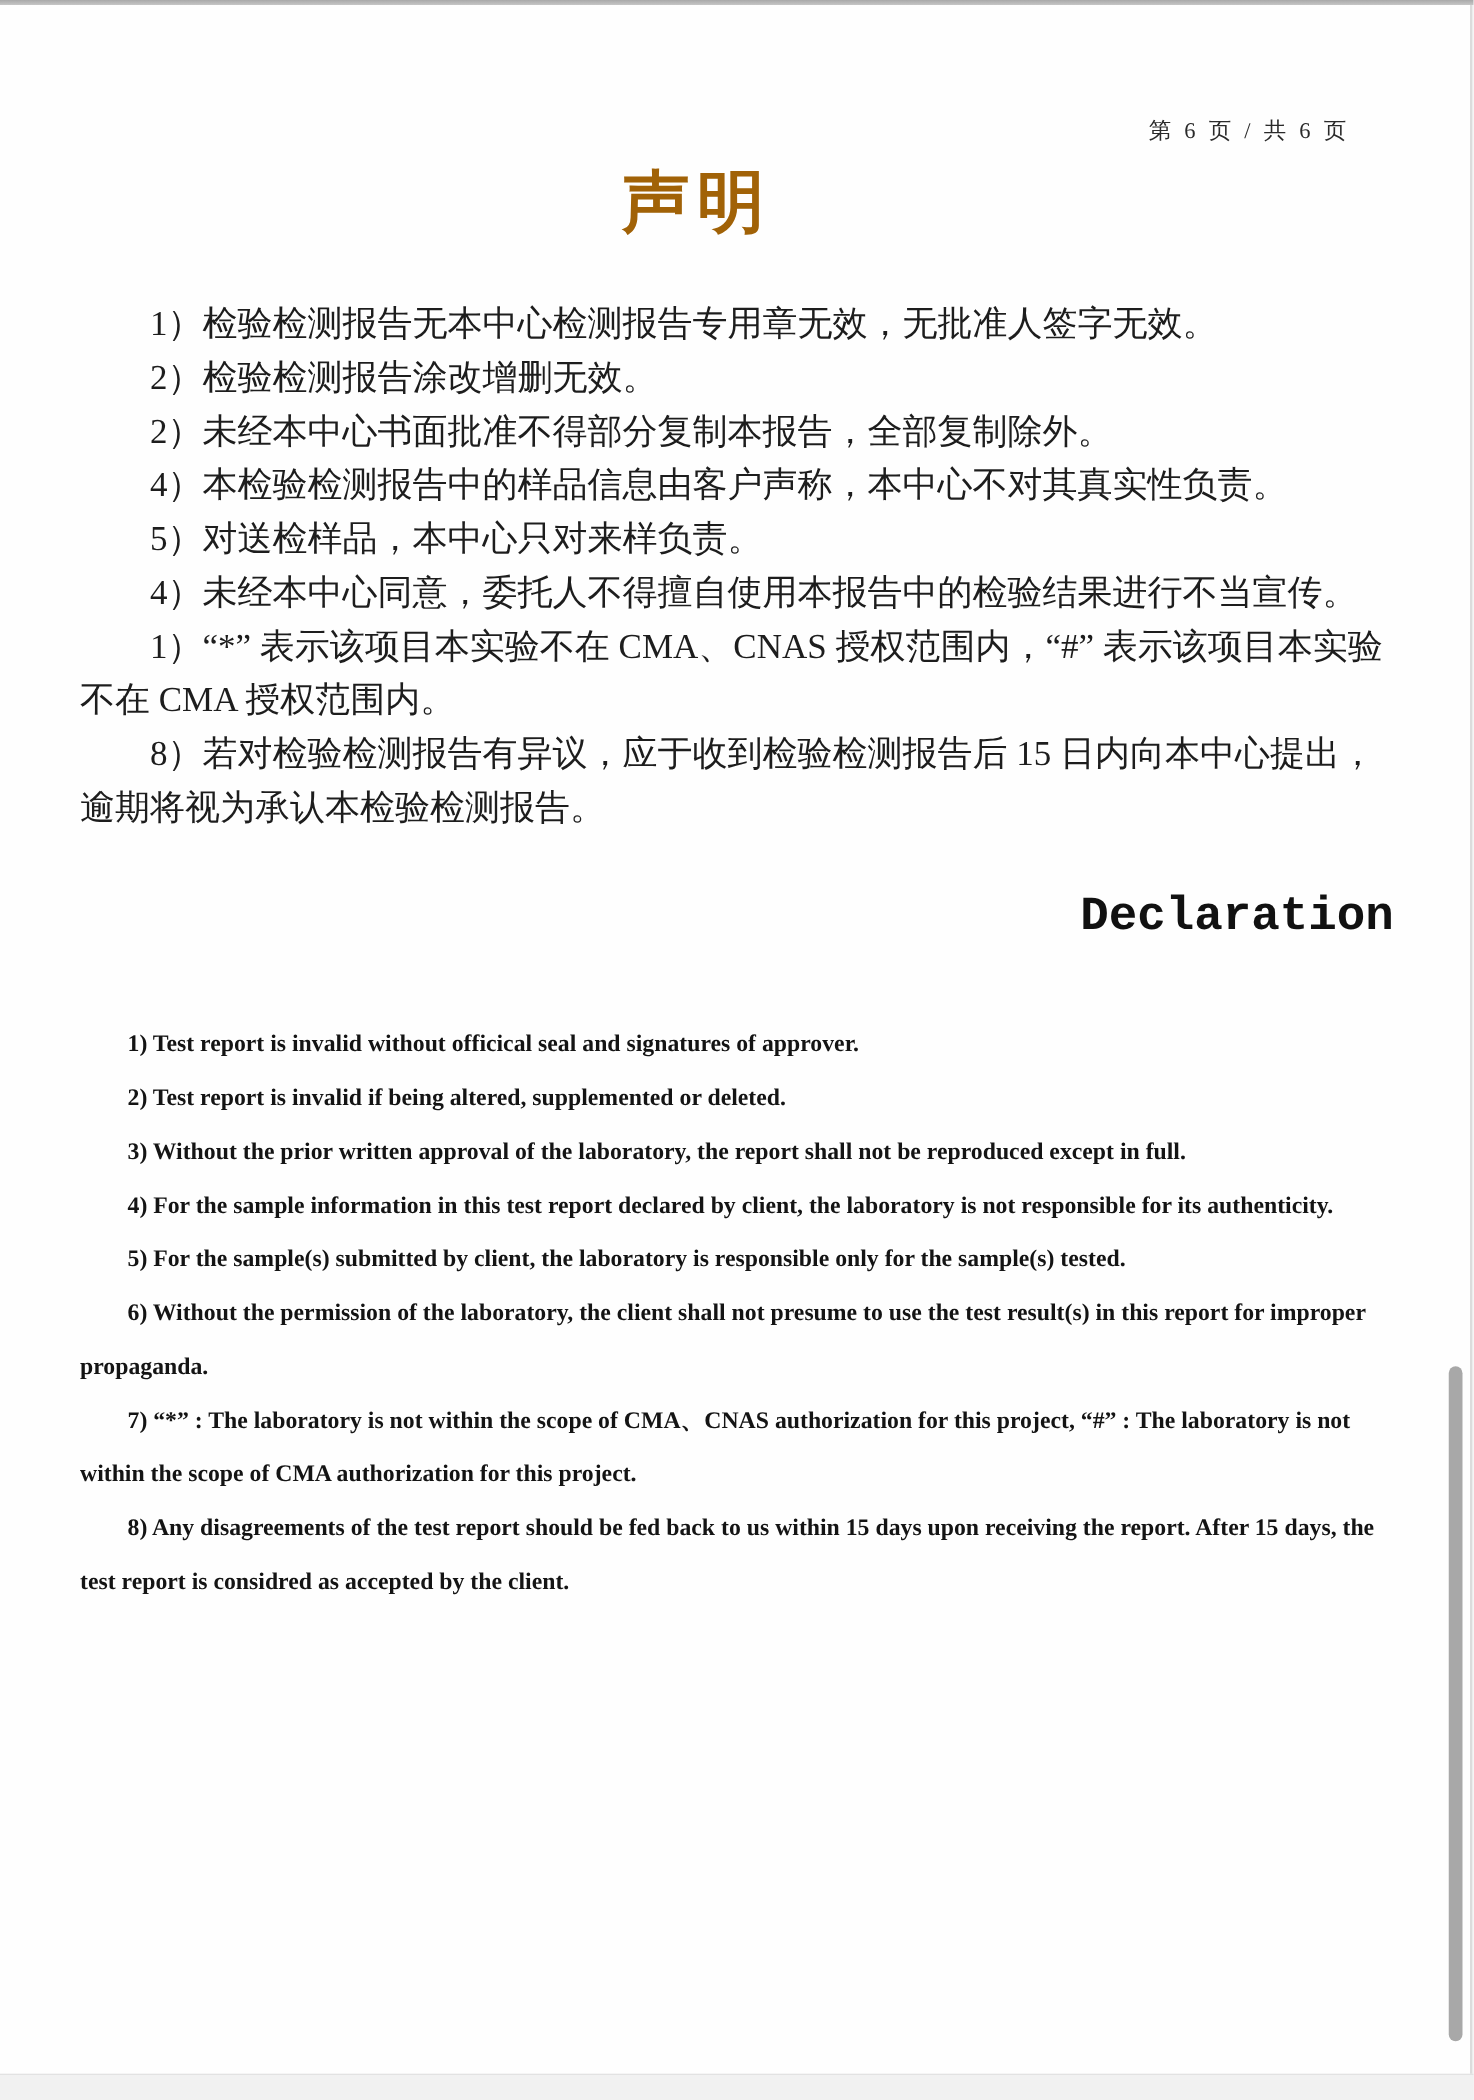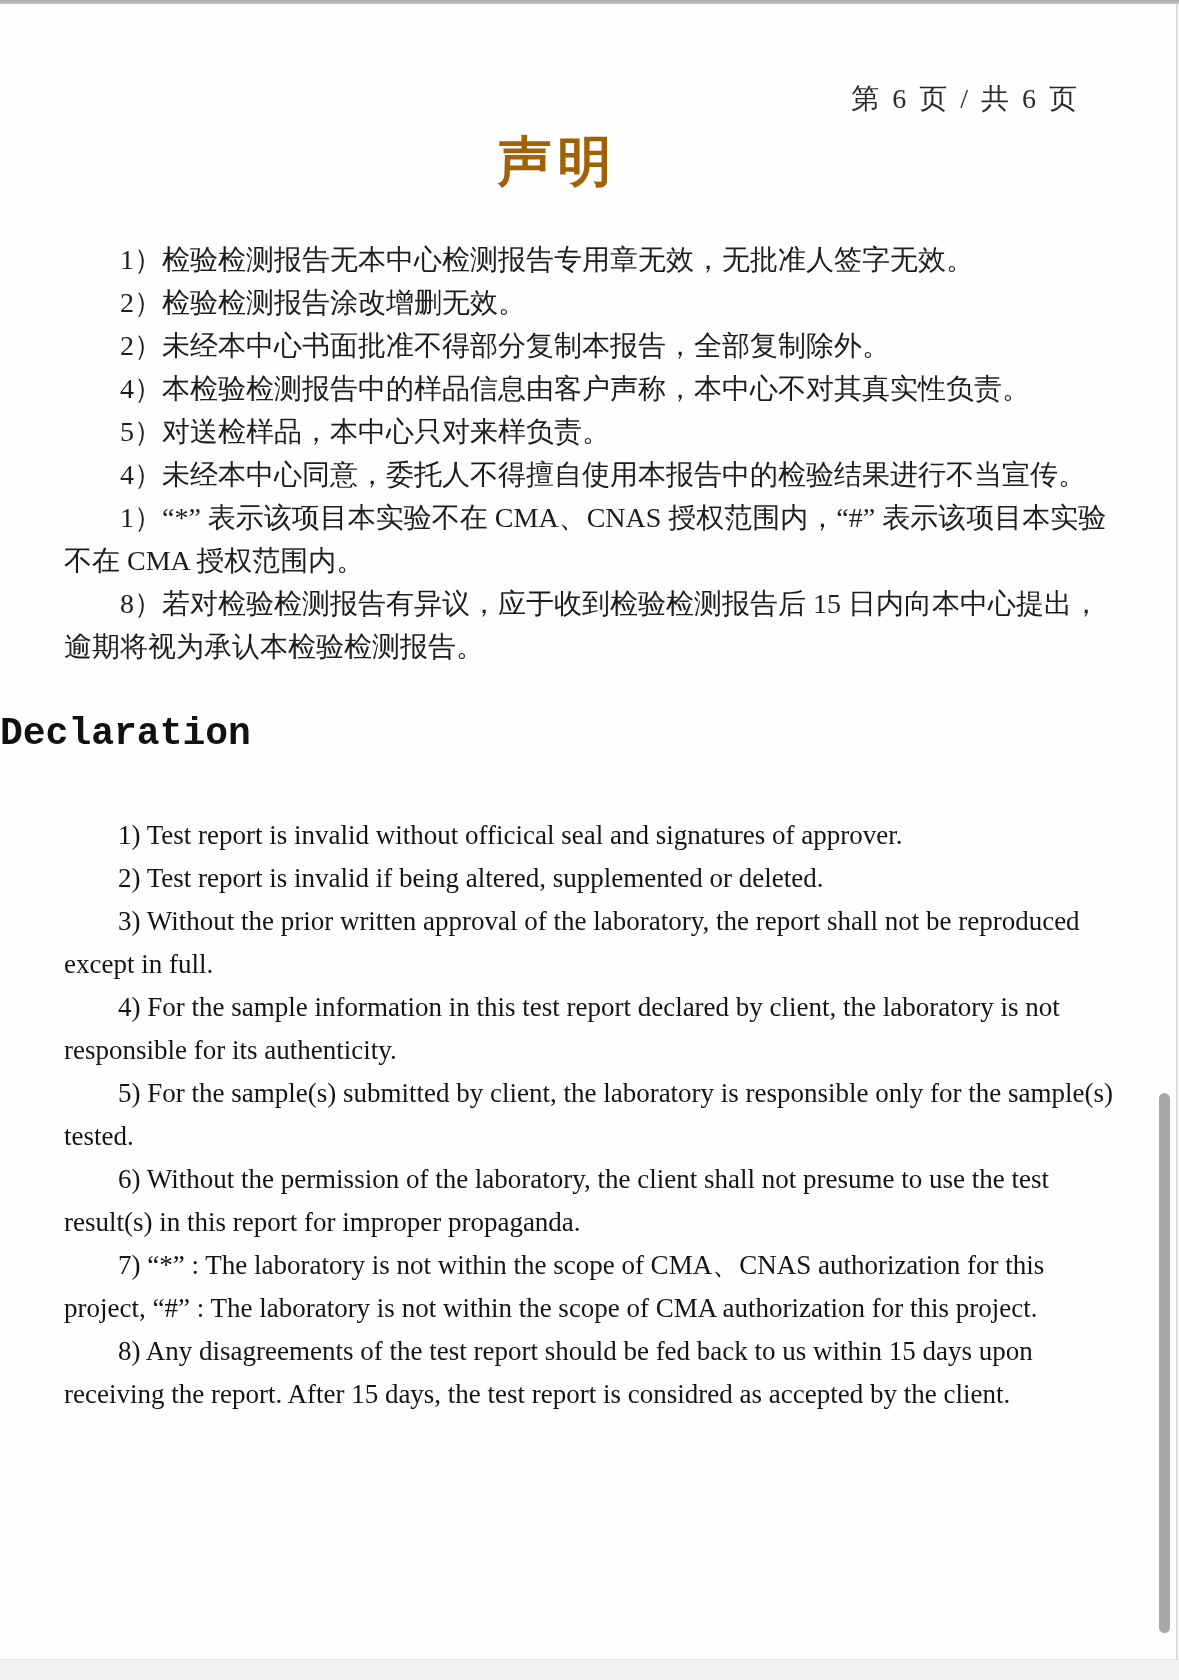--- a/index.html
+++ b/index.html
@@ -18,47 +18,47 @@
   }
   .right-edge {
     position: absolute; top: 4px; bottom: 20px; right: 1px; width: 2px;
     background: #dcdcdc;
   }
   .bottom-strip {
     position: absolute; left: 0; right: 0; bottom: 0; height: 20px;
     background: #f1f1f1; border-top: 1px solid #e2e2e2;
   }
   .page-number {
-    position: absolute; top: 80px; right: 99px;
-    font-size: 28px; letter-spacing: 3px; color: #2a2a2a;
+    position: absolute; top: 92px; right: 99px;
+    font-size: 18px; letter-spacing: 3px; color: #2a2a2a;
   }
   .cn-title {
     position: absolute; top: 126px; left: 0; right: 64px;
     margin: 0; text-align: center;
     font-size: 54px; font-weight: bold; letter-spacing: 6px; color: #a16207;
   }
   .cn-items {
     position: absolute; top: 238px; left: 64px; width: 1052px;
   }
   .cn-items p {
     margin: 0; font-size: 28px; line-height: 43px;
     text-indent: 2em; color: #1d1d1d;
   }
   .en-title {
     position: absolute; top: 712px; left: 0; right: 64px;
-    margin: 0; text-align: left;
+    margin: 0; text-align: right;
     font-family: "Liberation Mono", monospace;
     font-size: 38px; font-weight: bold; color: #111;
   }
   .en-items {
     position: absolute; top: 814px; left: 64px; width: 1052px;
   }
   .en-items p {
-    margin: 0; font-size: 27px; line-height: 43px;
-    text-indent: 2em; color: #141414;
+    margin: 0; font-size: 19px; line-height: 43px;
+    text-indent: 2em; color: #141414; font-weight: bold;
   }
   .scrollbar-thumb {
     position: absolute; right: 9px; top: 1093px;
     width: 11px; height: 540px;
     background: #a8a8a8; border-radius: 6px;
   }
 </style>
 </head>
 <body>
 

